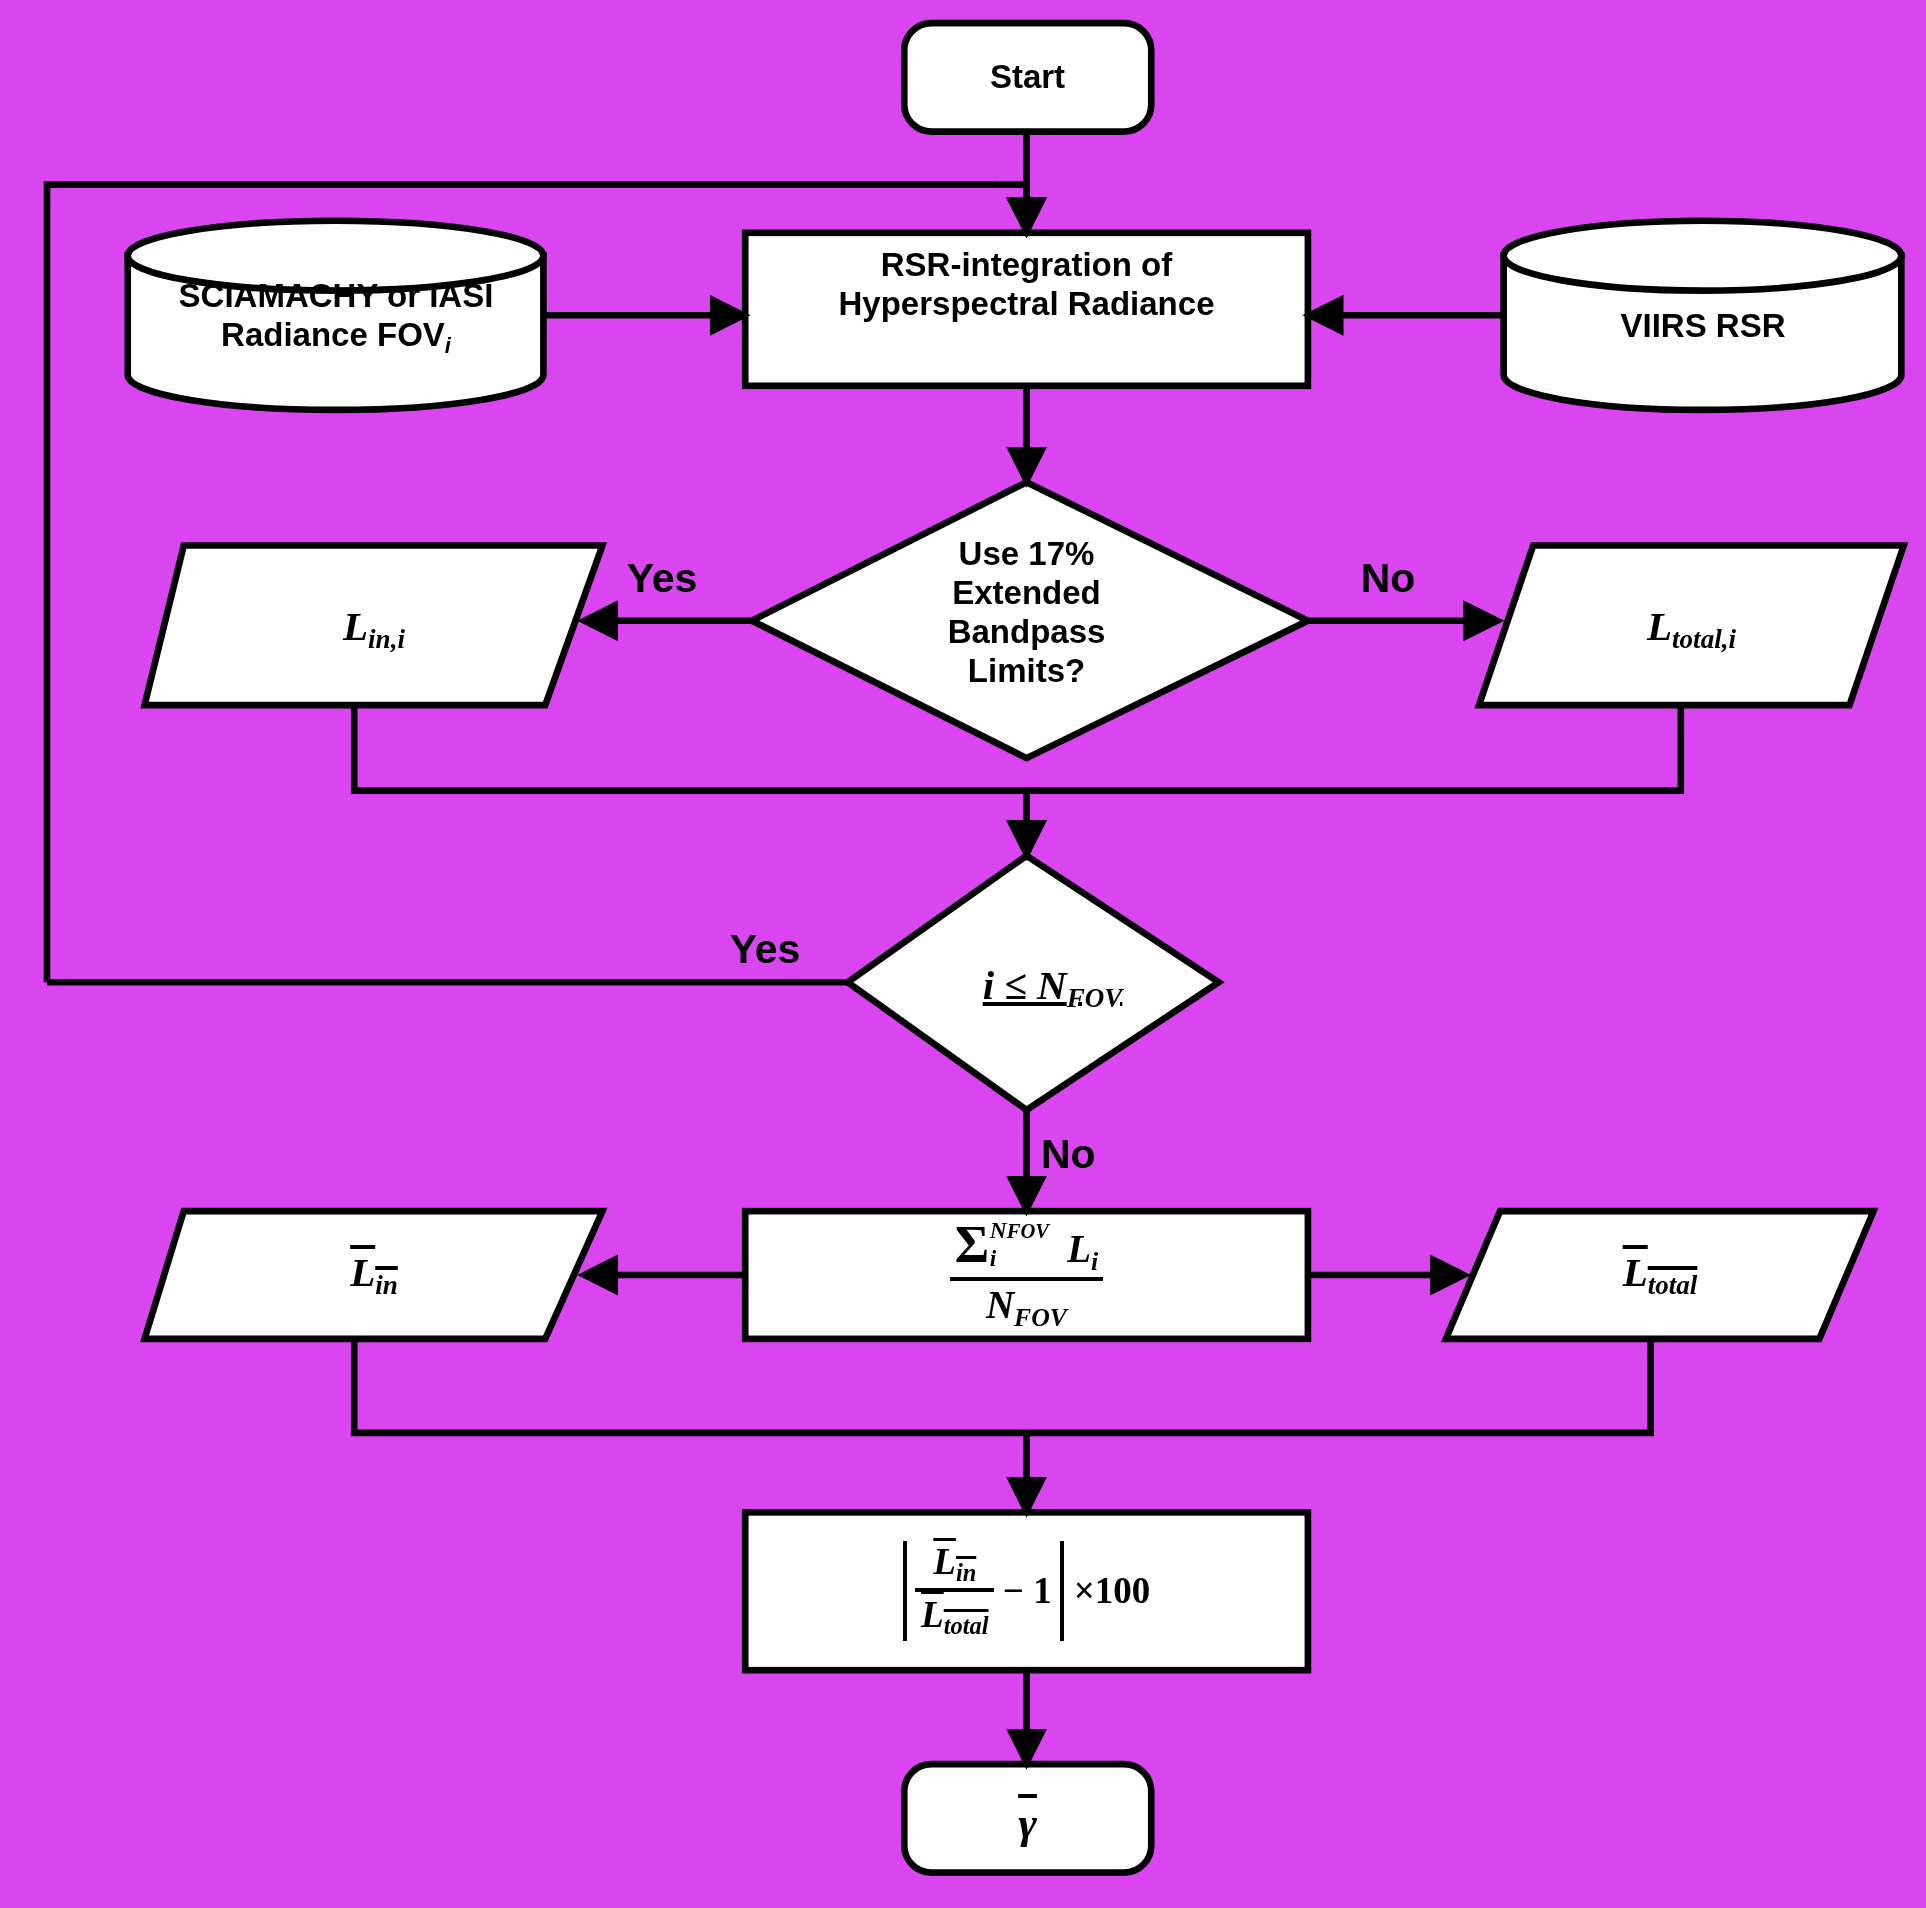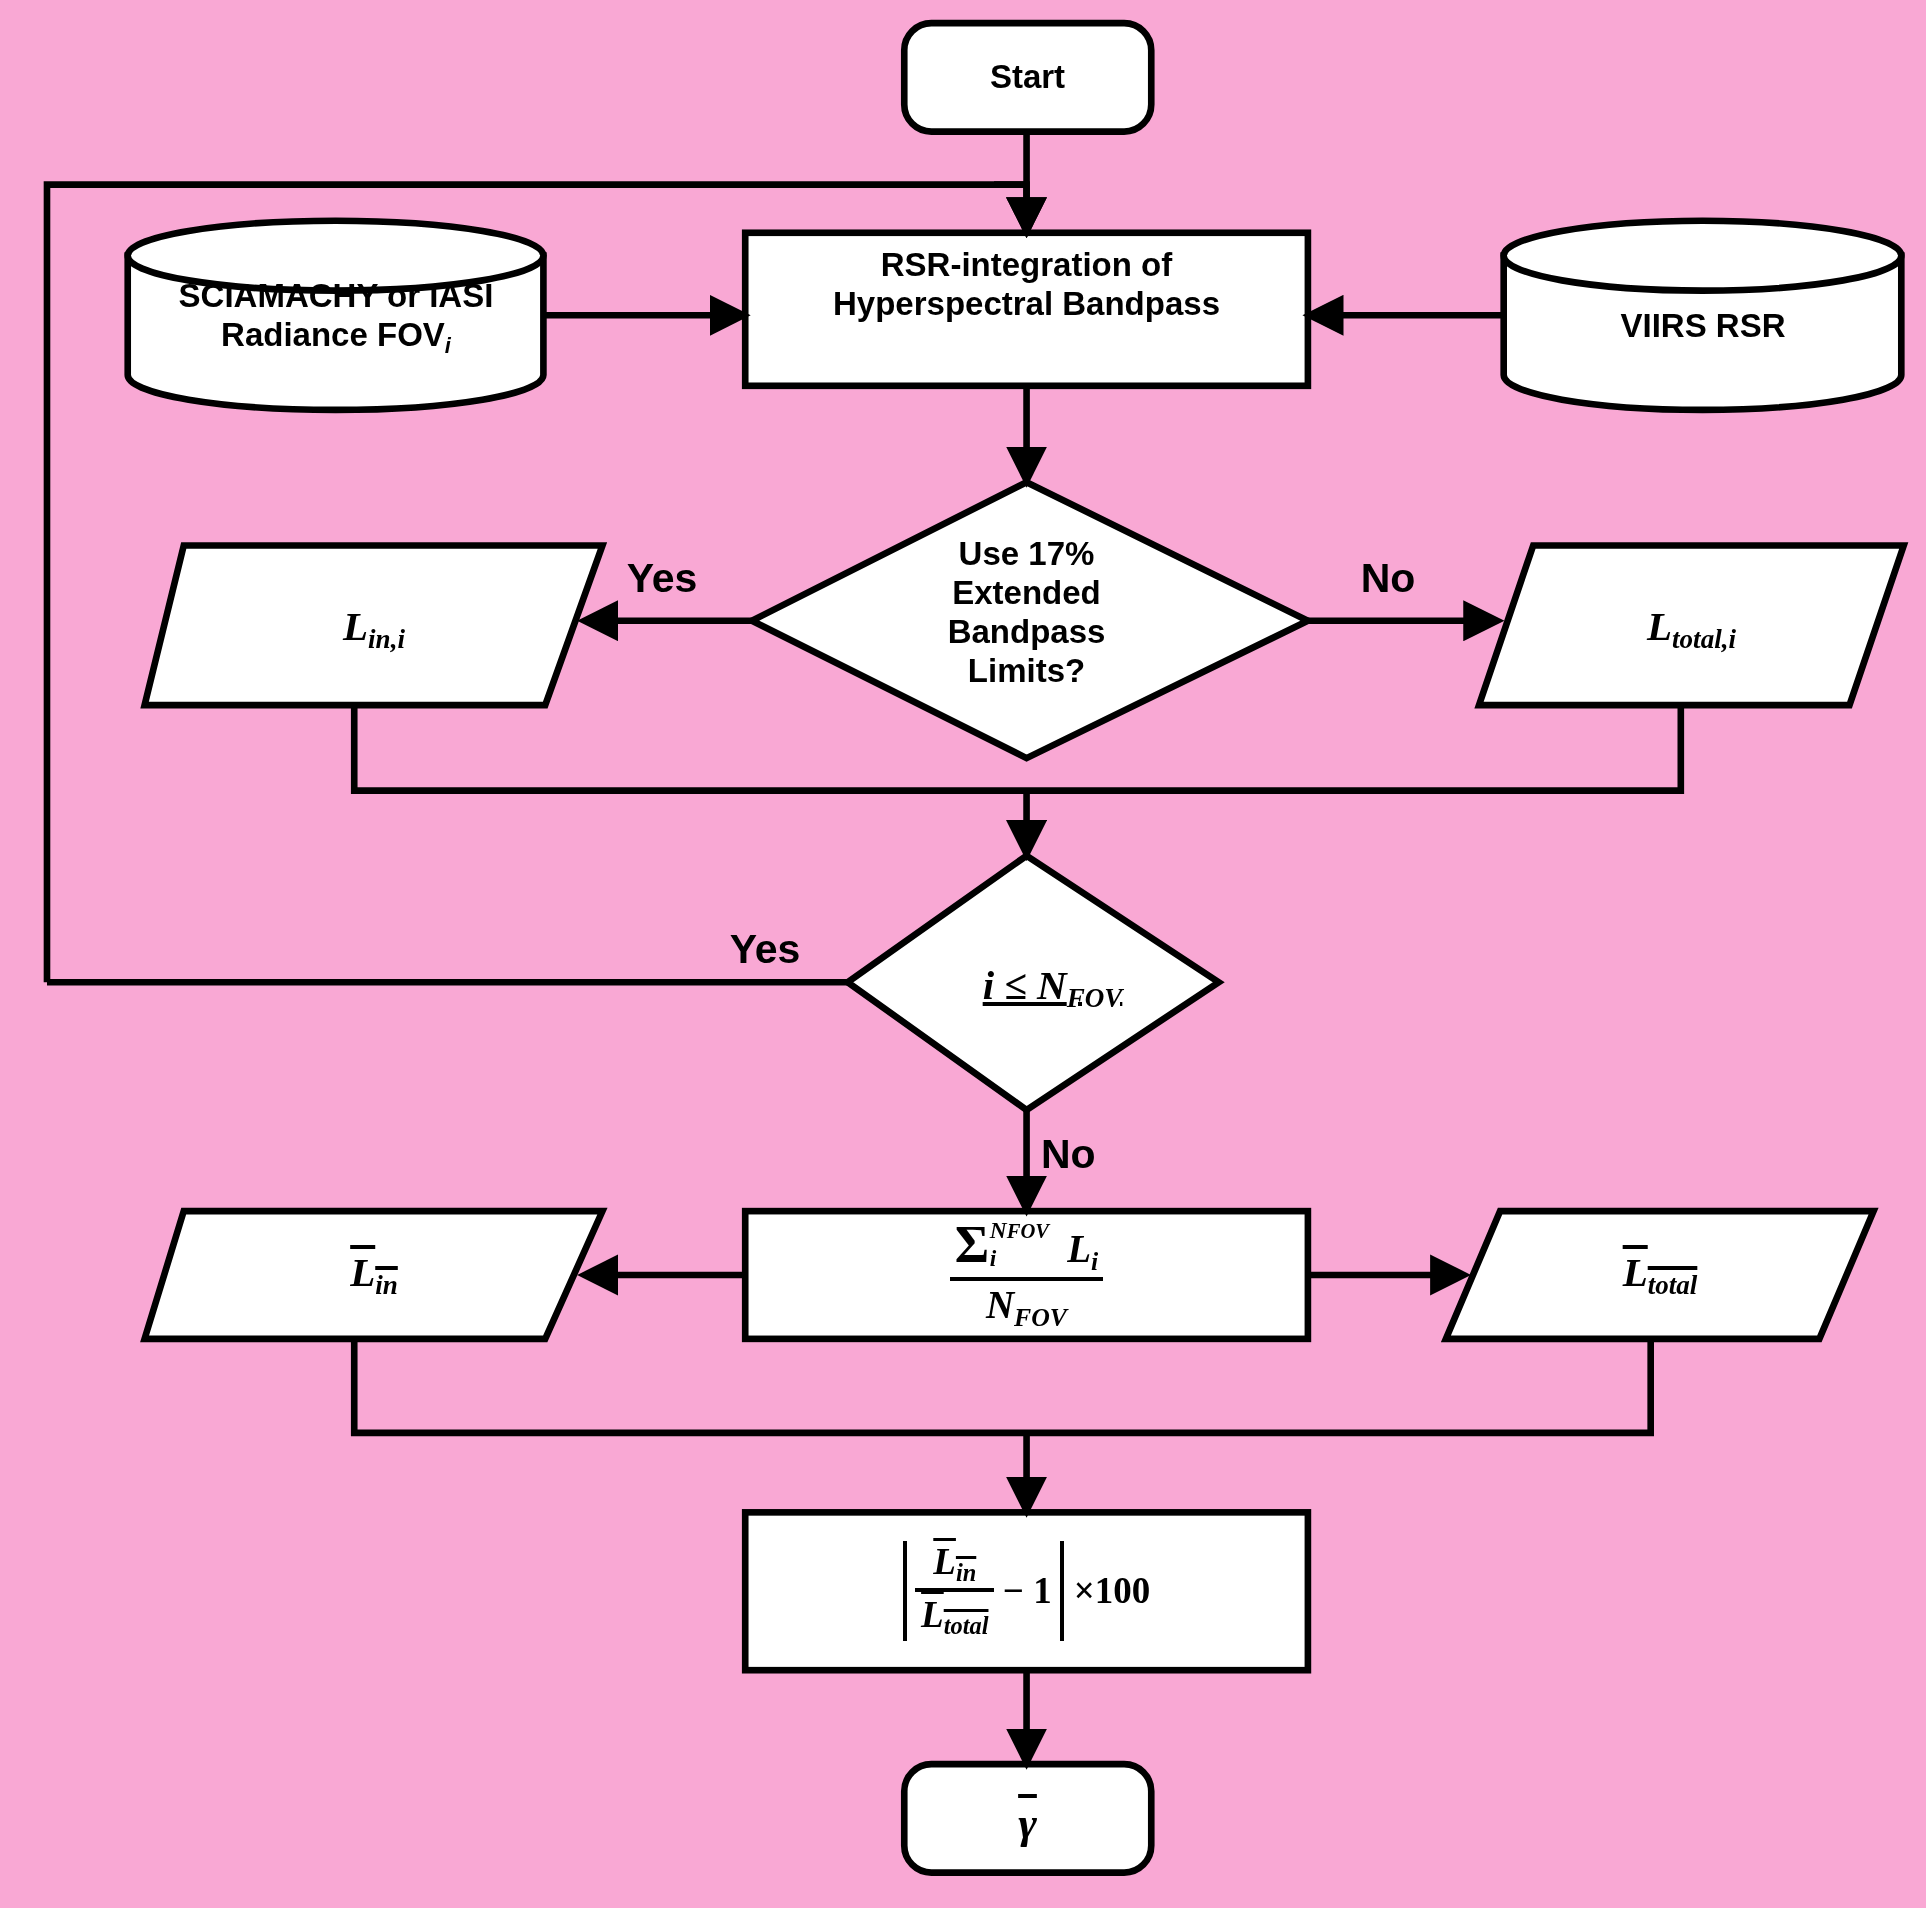--- a/index.html
+++ b/index.html
@@ -7,21 +7,21 @@
     padding: 0;
     background: #ffffff;
   }
   body {
     font-family: "Liberation Sans", sans-serif;
   }
   #diagram-root {
     width: 1926px;
     height: 1909px;
     position: relative;
-    background: #f9a8d4;
+    background: #d946ef;
     overflow: hidden;
   }
   svg#flow {
     position: absolute;
     top: 0;
     left: 0;
     width: 1926px;
     height: 1909px;
   }
   .shape-stroke {
@@ -214,21 +214,21 @@
 
   <div class="lbl lbl-box" style="left:904px; top:58px; width:247px;">Start</div>
 
   <div class="lbl lbl-box" style="left:128px; top:277px; width:416px;">
     <span>SCIAMACHY or IASI</span><br>
     <span>Radiance FOV</span><span class="sub">i</span>
   </div>
 
   <div class="lbl lbl-box" style="left:745px; top:246px; width:563px;">
     <span>RSR-integration of</span><br>
-    <span>Hyperspectral Bandpass</span>
+    <span>Hyperspectral Radiance</span>
   </div>
 
   <div class="lbl lbl-box" style="left:1504px; top:307px; width:398px;">VIIRS RSR</div>
 
   <div class="lbl lbl-box" style="left:846px; top:535px; width:361px;">
     <span>Use 17%</span><br>
     <span>Extended</span><br>
     <span>Bandpass</span><br>
     <span>Limits?</span>
   </div>

